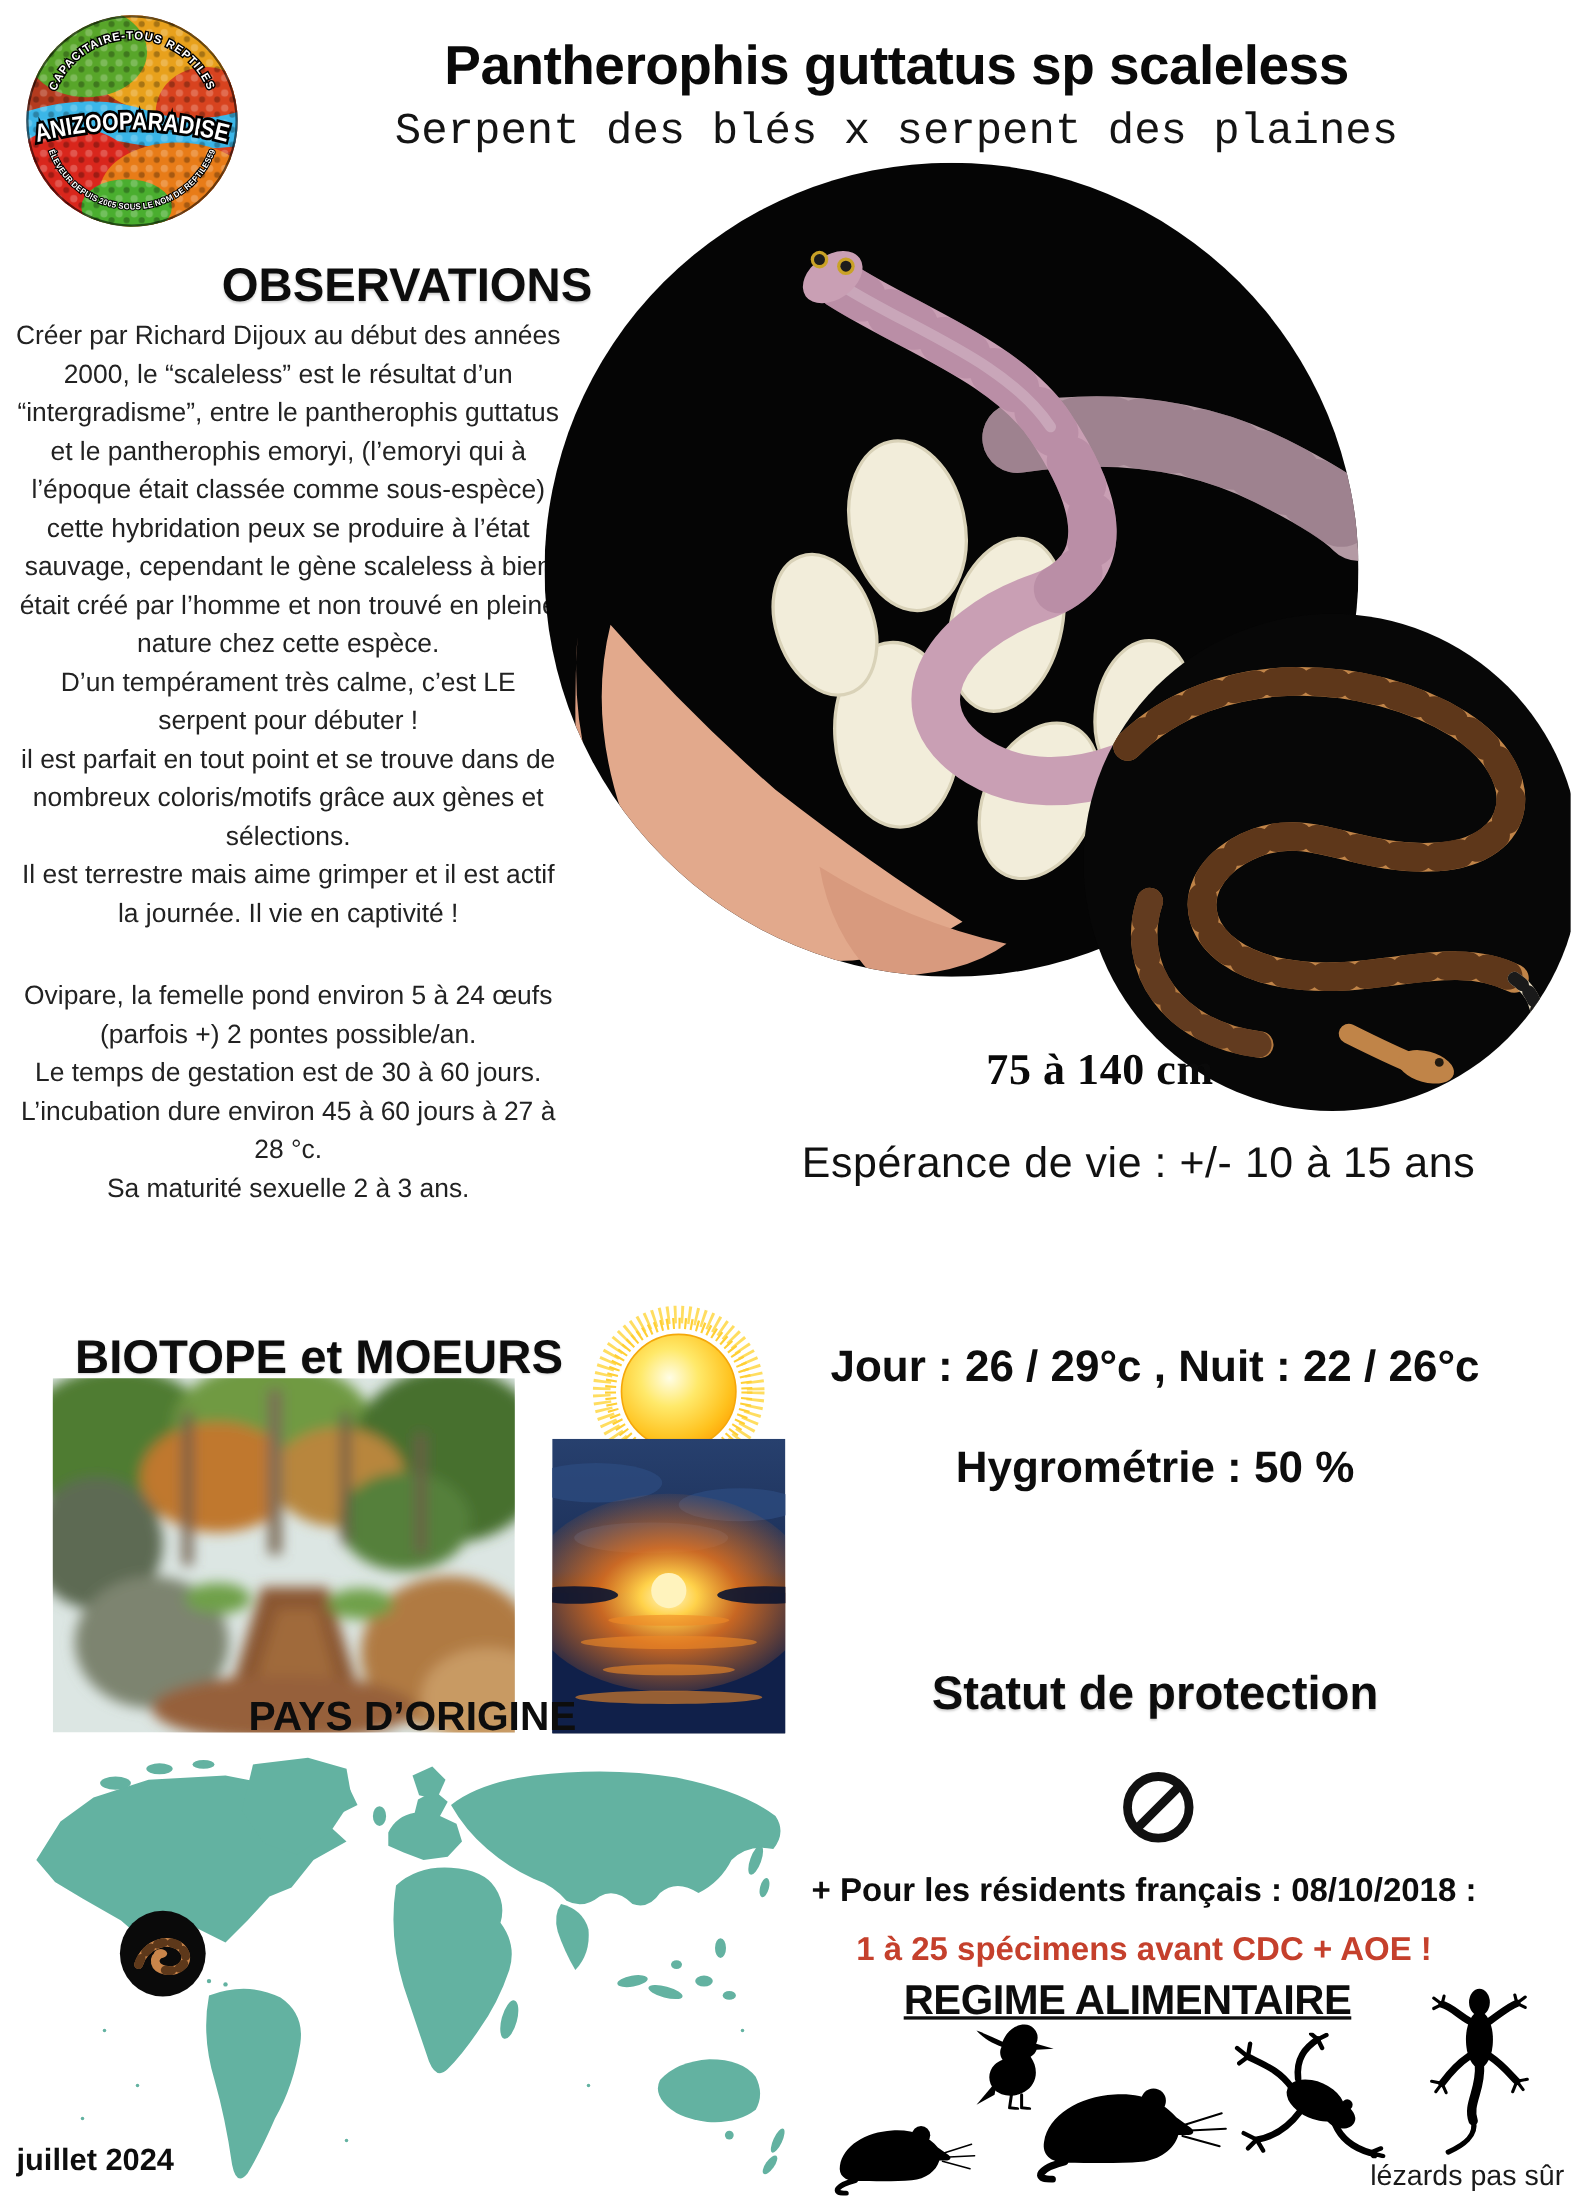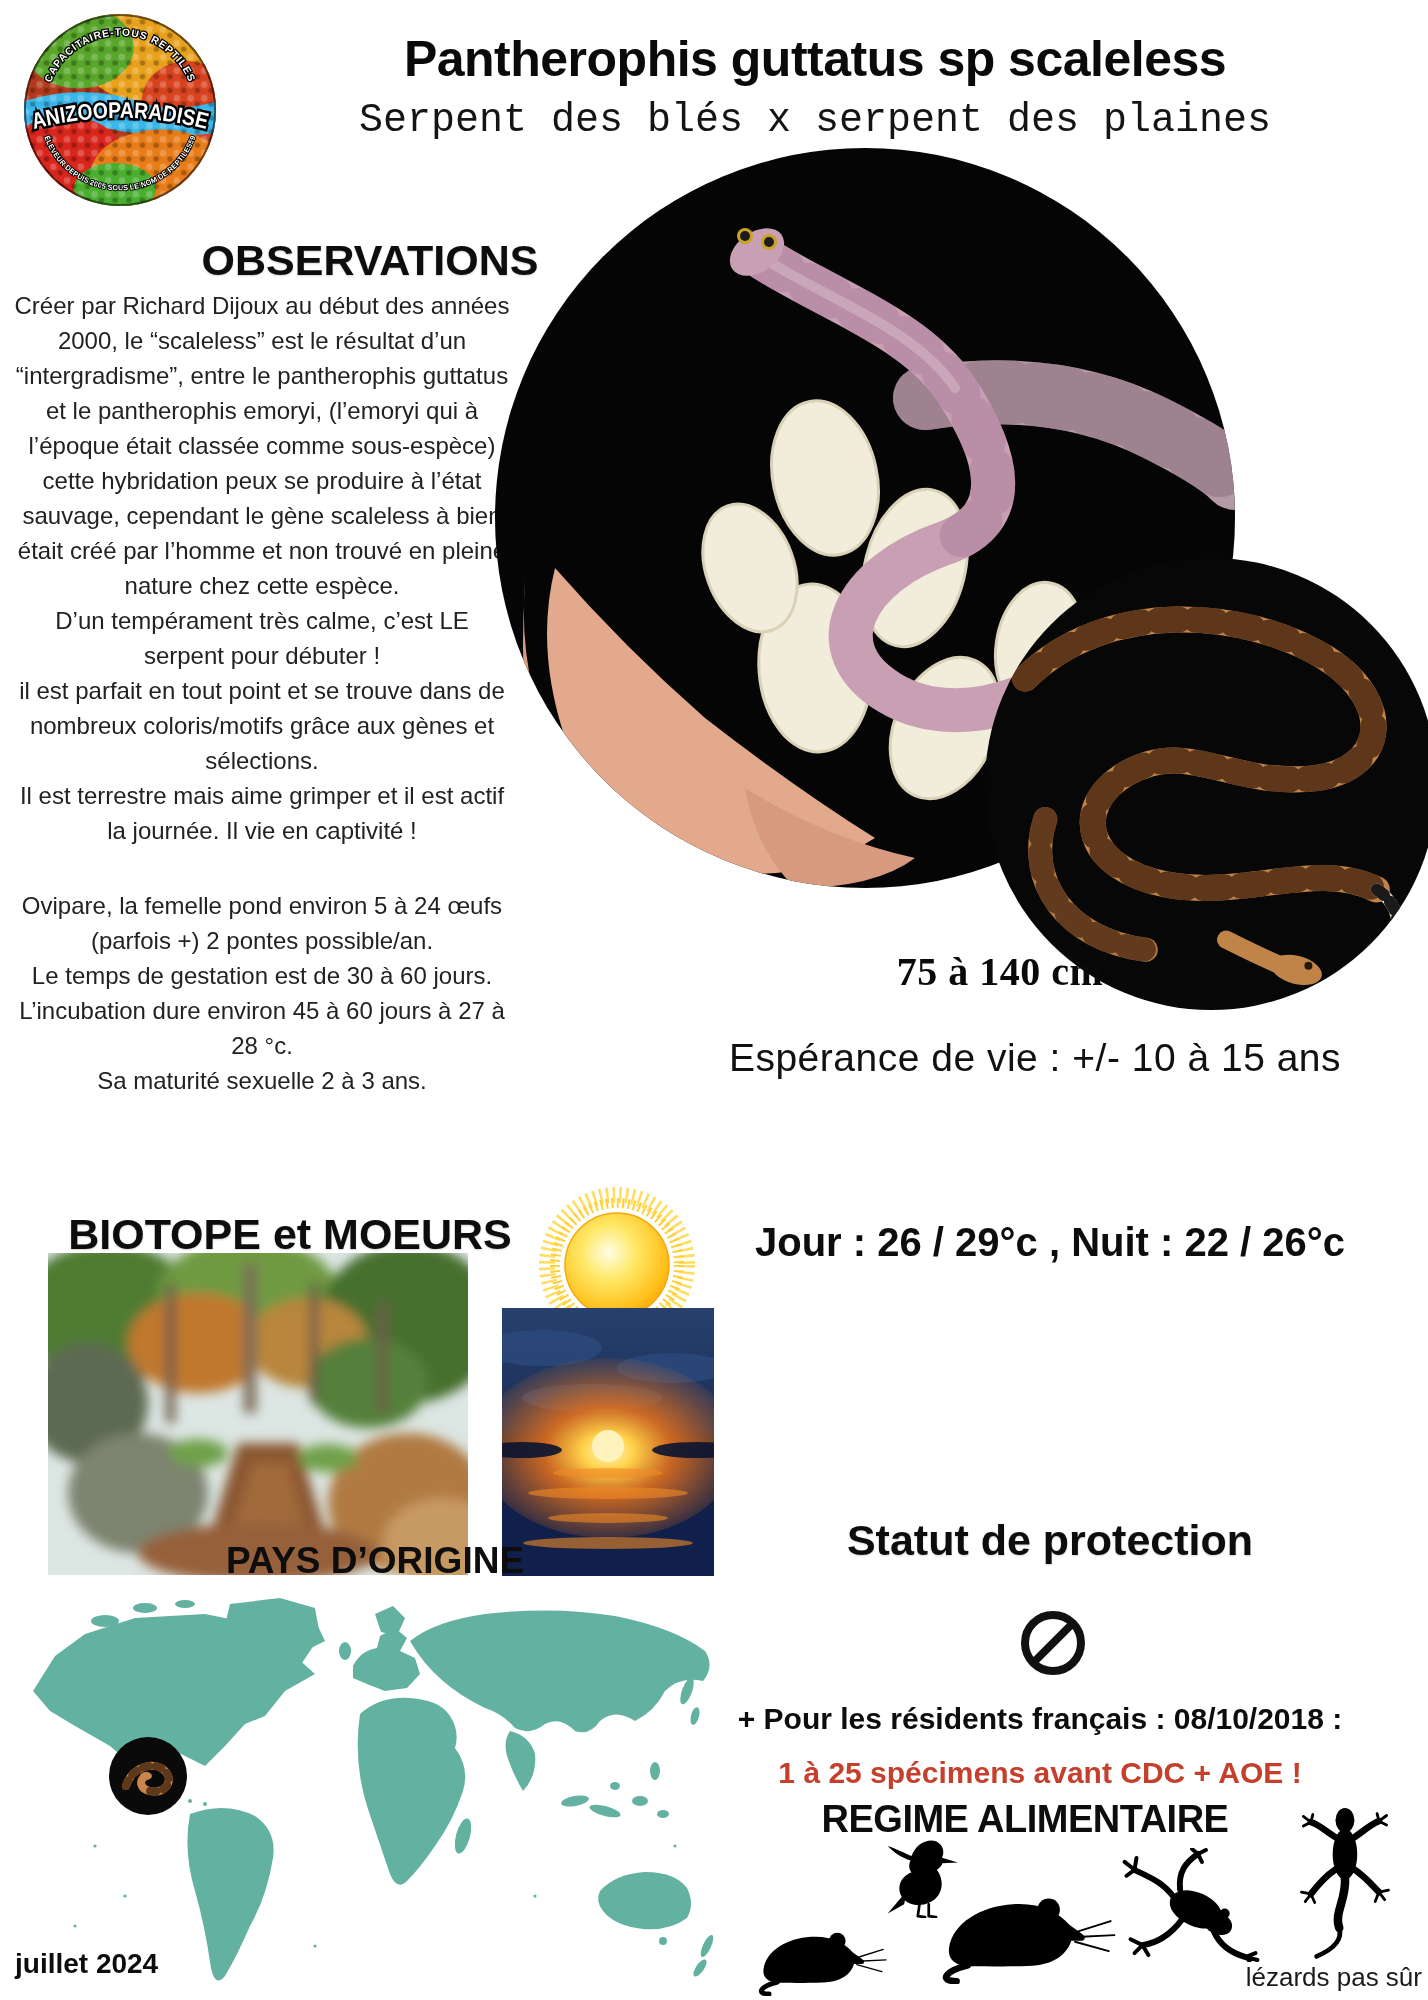--- a/index.html
+++ b/index.html
@@ -172,20 +172,21 @@
             <stop offset="100%" stop-color="#ff9e00"></stop>
         </radialGradient>
       </defs>
       <circle cx="80" cy="80" r="70" fill="none" stroke="#ffd94f" stroke-width="16" stroke-dasharray="2.5 4" opacity="0.9"></circle>
       <circle cx="80" cy="80" r="62" fill="none" stroke="#ffcf35" stroke-width="10" stroke-dasharray="2 3.5"></circle>
       <circle cx="80" cy="80" r="52" fill="url(#sgr)" stroke="#f5a80a" stroke-width="1.5"></circle>
     </svg>
   </div>
 
   <div class="abs ctr temps">Jour : 26 / 29°c , Nuit : 22 / 26°c</div>
+  <div class="abs ctr hygro">Hygrométrie : 50 %</div>
 
   <div class="abs photo-forest">
     <svg viewBox="0 0 420 322" preserveAspectRatio="none">
       <defs>
           <filter id="blurF" x="-10%" y="-10%" width="120%" height="120%">
             <feGaussianBlur stdDeviation="6"></feGaussianBlur>
           </filter>
         </defs>
       <rect width="420" height="322" fill="#dce6e3"></rect>
       <g filter="url(#blurF)">
@@ -306,21 +307,21 @@
     <svg viewBox="0 0 80 80">
       <circle cx="40" cy="40" r="39" fill="#0a0a0a"></circle>
       <g fill="none" stroke-linecap="round">
         <path d="M18,50 C24,30 48,24 58,36 C66,46 56,58 42,55 C32,53 30,44 38,40" stroke="#c9854a" stroke-width="8"></path>
         <path d="M18,50 C24,30 48,24 58,36 C66,46 56,58 42,55" stroke="#4a2a12" stroke-width="8" stroke-dasharray="6 7" opacity="0.85"></path>
       </g>
       <ellipse cx="38" cy="40" rx="6" ry="4" fill="#c9854a"></ellipse>
     </svg>
   </div>
 
-  <h3 class="abs ctr diet-heading" style="margin:0;">REGIME ALIMENTAIRE</h3>
+  <h3 class="abs ctr diet-heading" style="margin:0;text-decoration:underline;">REGIME ALIMENTAIRE</h3>
 
   <div class="abs icon-bird">
     <svg viewBox="0 0 90 90">
       <path fill="#000" d="M51,5 a13,13 0 0 1 13,13 c0,2 -0.5,4 -1.5,6 L80,29 63,30 c-1,3 -3,5 -6,7 C66,50 63,65 51,72 C41,78 28,77 21,70 C14,63 14,52 21,45 c2,-2 5,-4 8,-5 C26,36 26,31 28,27 C19,24 9,18 3,11 12,14 22,19 29,22 33,12 41,5 51,5 Z"></path>
       <path fill="#000" d="M24,60 L3,85 L21,75 Z"></path>
       <g stroke="#000" stroke-width="3" stroke-linecap="round">
         <path d="M38,74 L36,88 M36,88 L44,89"></path>
         <path d="M48,75 L48,88 M48,88 L56,89"></path>
       </g>
     </svg>

